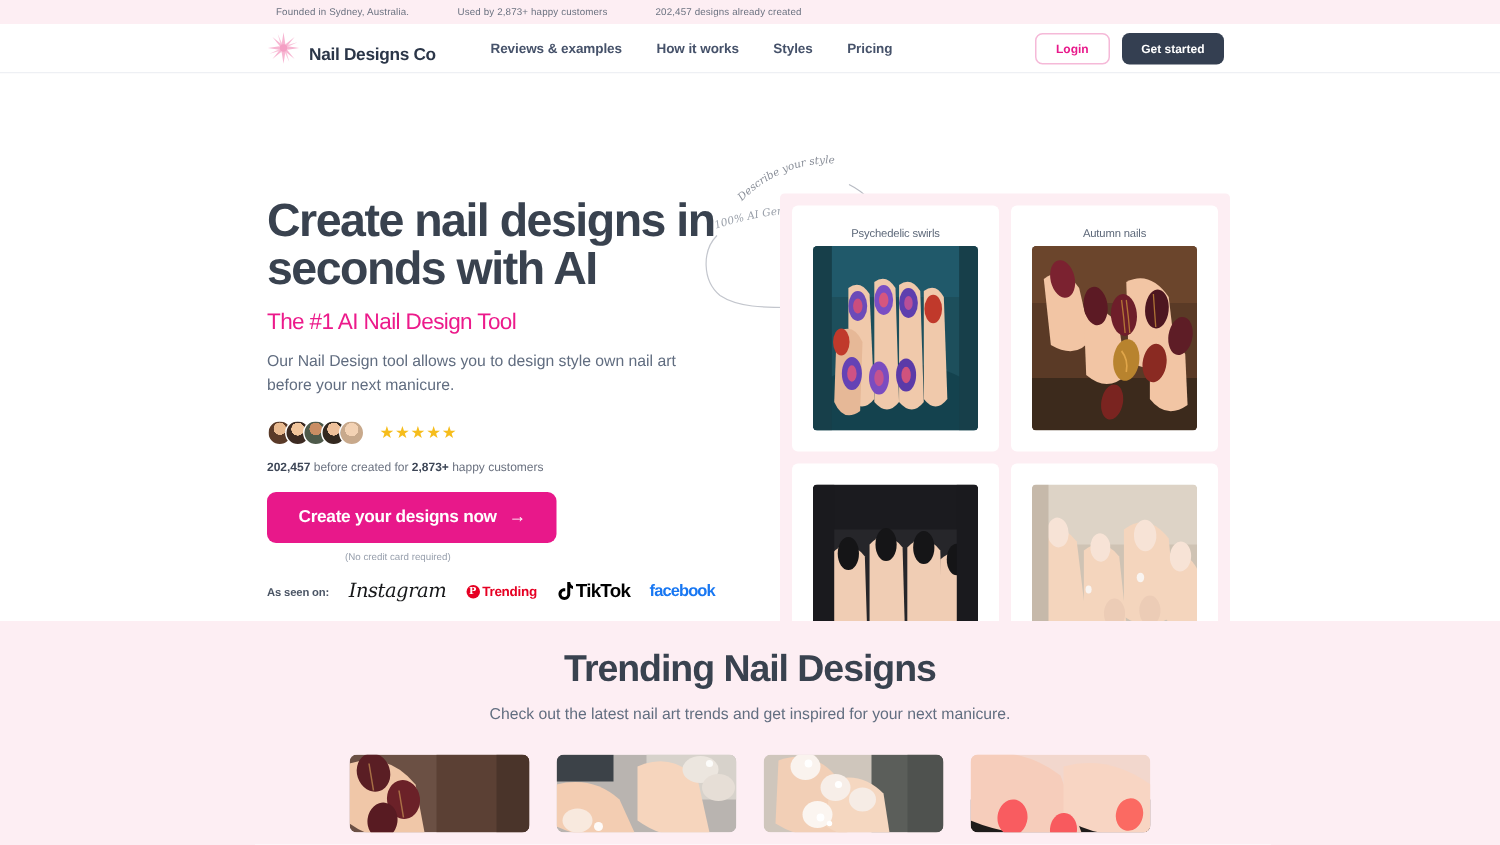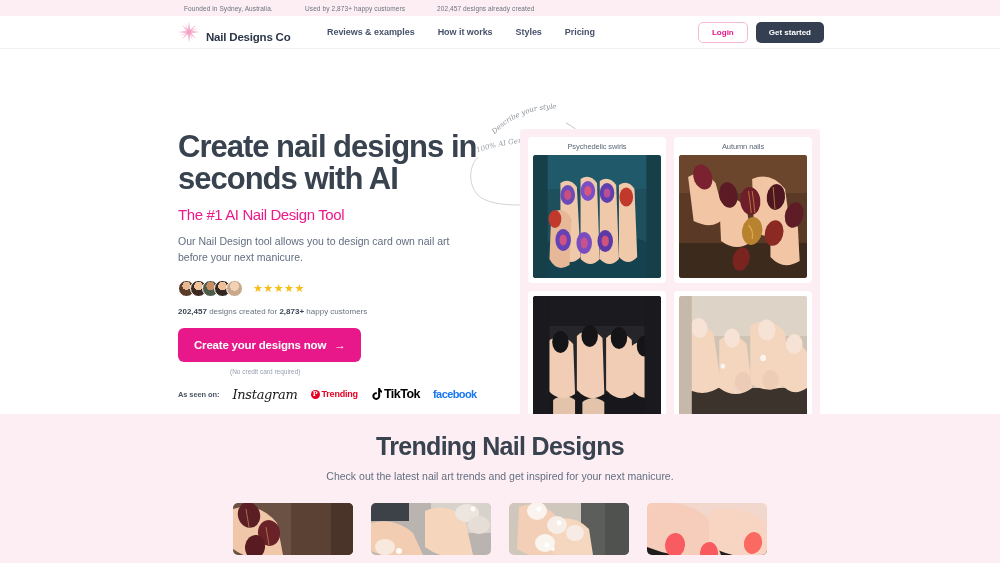--- a/index.html
+++ b/index.html
@@ -46,21 +46,21 @@
   }
   .nav-links {
     position: absolute; left: 310px;
     display: flex; align-items: center; gap: 23px; padding-left: 17px;
   }
   .nav-links a {
     font-size: 9px; color: #46526a; text-decoration: none;
     font-weight: 600; letter-spacing: -.05px;
   }
   .nav-actions {
-    position: absolute; right: 176px;
+    position: absolute; right: 184px;
     display: flex; align-items: center; gap: 8px;
   }
   .btn-login {
     font-size: 8px; font-weight: bold; color: #e8188a;
     background: #fff; border: 1px solid #f5b9d8;
     border-radius: 5px; padding: 5px 13px; cursor: pointer;
     font-family: "Liberation Sans", sans-serif;
   }
   .btn-getstarted {
     font-size: 8px; font-weight: bold; color: #fff;
@@ -105,21 +105,21 @@
   .stat {
     margin-top: 10px; font-size: 8px; color: #6b7280;
   }
   .stat b { color: #3d4656; }
   .cta {
     margin-top: 12px;
     display: inline-flex; align-items: center; gap: 8px;
     background: #e8188a; color: #fff;
     font-size: 11.5px; font-weight: bold;
     border: none; border-radius: 6px;
-    padding: 11px 16px; cursor: pointer;
+    padding: 11px 21px; cursor: pointer;
     font-family: "Liberation Sans", sans-serif;
     letter-spacing: -.2px;
   }
   .nocard {
     margin-top: 6px; margin-left: 52px;
     font-size: 6.5px; color: #98a0ad;
   }
   .asseen {
     margin-top: 12px; display: flex; align-items: center; gap: 13px;
   }
@@ -155,21 +155,21 @@
     background: #fdeef3; border-radius: 3px;
     padding: 8px;
   }
   .gallery-grid {
     display: grid;
     grid-template-columns: 1fr 1fr;
     gap: 8px;
   }
   .gcard {
     background: #fff; border-radius: 4px;
-    padding: 5px;
+    padding: 14px;
     display: flex; flex-direction: column;
   }
   .gcard.label-top .gtitle { order: 0; margin-bottom: 4px; }
   .gcard.label-top .gimg  { order: 1; }
   .gcard.label-bottom .gimg { order: 0; }
   .gcard.label-bottom .gtitle { order: 1; margin-top: 4px; }
   .gtitle {
     font-size: 7.5px; color: #5d6879; text-align: center;
     letter-spacing: -.1px;
   }
@@ -250,35 +250,35 @@
     <button class="btn-login">Login</button>
     <button class="btn-getstarted">Get started</button>
   </div>
 </nav>
 
 <section class="hero">
 
   <div class="hero-left">
     <h1 class="headline">Create nail designs in seconds with AI</h1>
     <div class="subhead">The #1 AI Nail Design Tool</div>
-    <p class="blurb">Our Nail Design tool allows you to design card own nail art before your next manicure.</p>
+    <p class="blurb">Our Nail Design tool allows you to design style own nail art before your next manicure.</p>
 
     <div class="social-proof">
       <div class="avatars">
         <div class="avatar a1"></div>
         <div class="avatar a2"></div>
         <div class="avatar a3"></div>
         <div class="avatar a4"></div>
         <div class="avatar a5"></div>
       </div>
       <div class="stars">★★★★★</div>
     </div>
 
     <div class="stat">
-      <b>202,457</b><span> designs created for </span><b>2,873+</b><span> happy customers</span>
+      <b>202,457</b><span> before created for </span><b>2,873+</b><span> happy customers</span>
     </div>
 
     <button class="cta">
       <span>Create your designs now</span>
       <span>→</span>
     </button>
 
     <div class="nocard">(No credit card required)</div>
 
     <div class="asseen">

